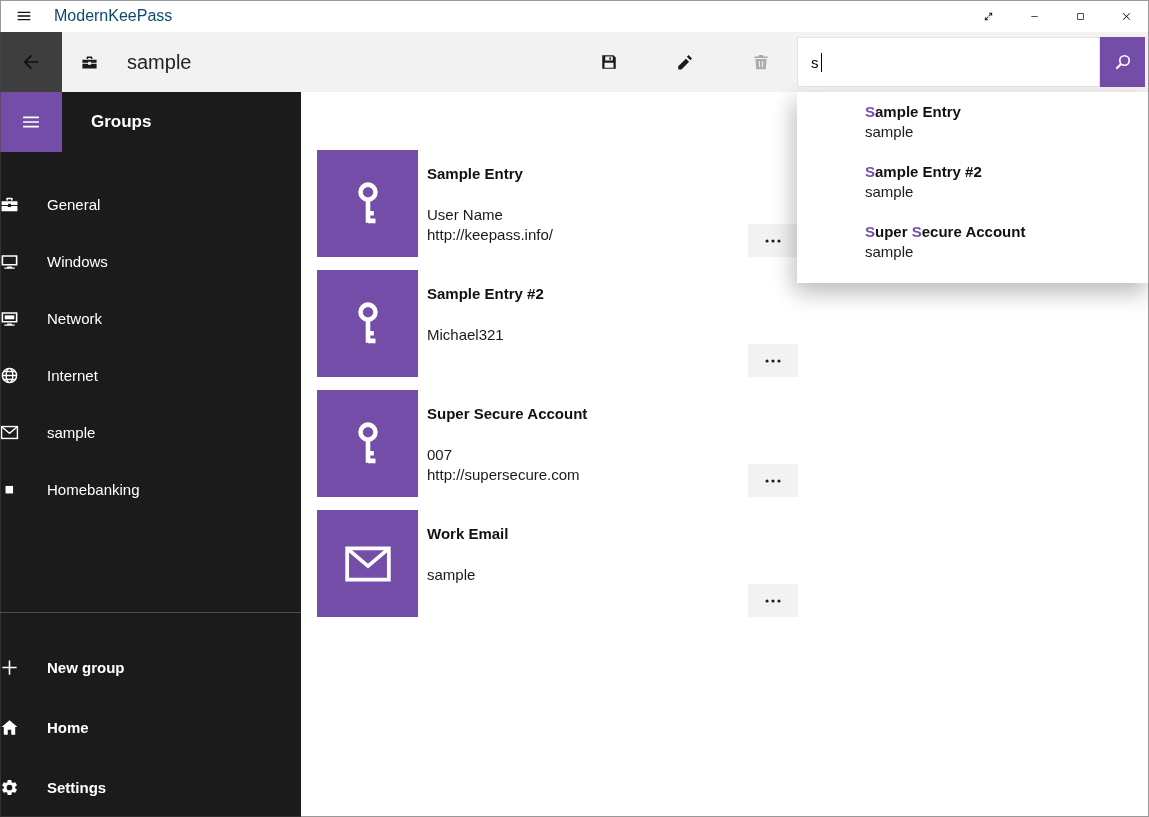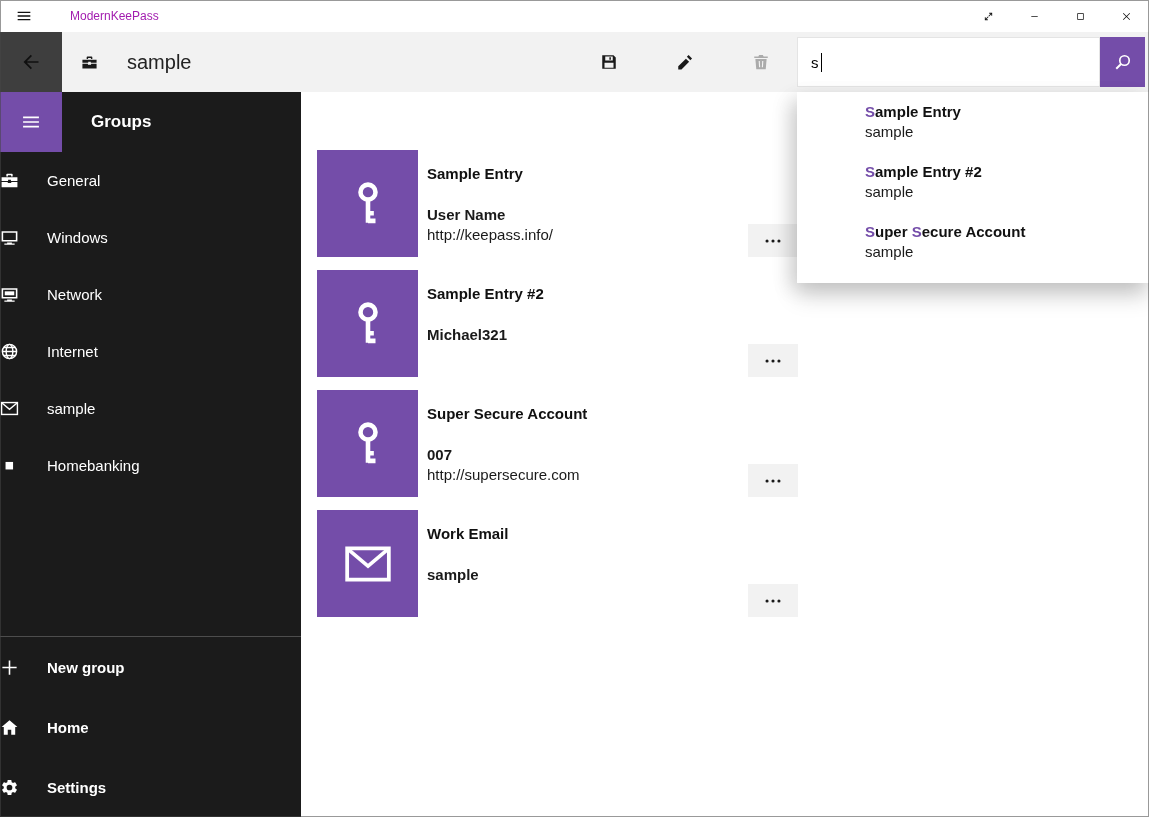--- a/index.html
+++ b/index.html
@@ -11,21 +11,21 @@
   }
   body::after { content:""; position:absolute; inset:0; border:1px solid rgba(70,70,70,.55); pointer-events:none; z-index:200; }
   button { border:none; background:transparent; font:inherit; color:inherit; padding:0; cursor:default; }
   .icon { display:inline-flex; align-items:center; justify-content:center; }
   .icon svg { fill:currentColor; display:block; }
   .sprite { position:absolute; width:0; height:0; overflow:hidden; }
 
   
   .titlebar { position:absolute; top:0; left:0; right:0; height:32px; background:#fff; display:flex; align-items:center; z-index:60; }
   .tb-menu { width:48px; height:32px; color:#111; }
-  .tb-title { font-size:12px; margin-left:22px; color:#a21caf; }
+  .tb-title { font-size:16px; margin-left:6px; color:#0c4a6e; }
   .window-controls { margin-left:auto; display:flex; height:32px; }
   .caption-btn { width:46px; height:32px; display:flex; align-items:center; justify-content:center; color:#111; }
 
   
   .appbar { position:absolute; top:32px; left:0; right:0; height:60px; background:var(--appbar-bg); display:flex; align-items:center; z-index:40; }
   .back-btn { width:62px; height:60px; flex:none; background:#3e3e3e; color:#101010; display:flex; align-items:center; justify-content:center; }
   .db-icon { margin-left:19px; color:#1a1a1a; }
   .db-title { margin-left:29px; font-size:20px; color:#232323; }
   .appbar-actions { margin-left:auto; display:flex; align-items:center; }
   .action-btn { width:48px; height:48px; margin-right:28px; display:flex; align-items:center; justify-content:center; color:#1a1a1a; }
@@ -39,37 +39,37 @@
   
   .suggestions { position:absolute; top:92px; left:797px; width:352px; background:#fff; z-index:50;
     padding:3px 0 8px 0;
     box-shadow:0 12px 22px rgba(0,0,0,.18), -8px 6px 18px rgba(0,0,0,.10); }
   .sg-item { height:60px; padding:7px 10px 0 68px; }
   .sg-title { font-size:15px; font-weight:700; line-height:20px; color:#111; }
   .sg-title .hl { color:var(--accent); }
   .sg-sub { font-size:15px; line-height:20px; color:#1a1a1a; }
 
   
-  .sidebar { position:absolute; top:92px; left:0; bottom:0; width:301px; background:var(--sidebar-bg); color:#fff; display:flex; flex-direction:column; z-index:30; }
+  .sidebar { position:absolute; top:92px; left:0; bottom:0; width:301px; background:var(--sidebar-bg); color:#fff; display:flex; flex-direction:column; z-index:30;gap:24px; }
   .sb-header { height:60px; flex:none; display:flex; align-items:center; }
   .sb-hamburger { width:62px; height:60px; flex:none; background:var(--accent); color:#fff; display:flex; align-items:center; justify-content:center; }
   .sb-heading { margin-left:29px; font-size:17px; font-weight:700; }
   .nav-item { height:57px; display:flex; align-items:center; font-size:15px; color:#fff; width:100%; text-align:left; }
   .nav-icon { width:19px; margin-right:28px; flex:none; }
   .cmd-item { height:60px; font-weight:700;text-align:right; }
   .sb-spacer { flex:1; }
   .sb-divider { height:1px; background:#4d4d4d; flex:none; }
 
   
   .content { position:absolute; top:92px; left:301px; right:0; bottom:0; background:#fff; }
   .entry-list { position:absolute; top:58px; left:16px; right:6px; }
   .entry-row { position:relative; height:107px; margin-bottom:13px; }
   .entry-tile { position:absolute; left:0; top:0; width:101px; height:107px; background:var(--accent); color:#fff; display:flex; align-items:center; justify-content:center; }
   .entry-title { position:absolute; left:110px; top:15px; font-size:15px; font-weight:700; color:#111; }
-  .entry-username { position:absolute; left:110px; top:56px; font-size:15px;font-weight:bold; }
+  .entry-username { position:absolute; left:110px; top:56px; font-size:15px; }
   .entry-url { position:absolute; left:110px; top:76px; font-size:15px; }
   .more-btn { position:absolute; left:431px; bottom:0; width:50px; height:33px; background:#f2f2f2; display:flex; align-items:center; justify-content:center; color:#1a1a1a; }
 </style>
 </head>
 <body>
 
 <svg class="sprite" xmlns="http://www.w3.org/2000/svg" aria-hidden="true">
   <symbol id="i-hamburger" viewBox="0 0 24 24">
       <path d="M2.5 5.5h19v2h-19v-2zm0 5.5h19v2h-19v-2zm0 5.5h19v2h-19v-2z"></path>
     </symbol>

